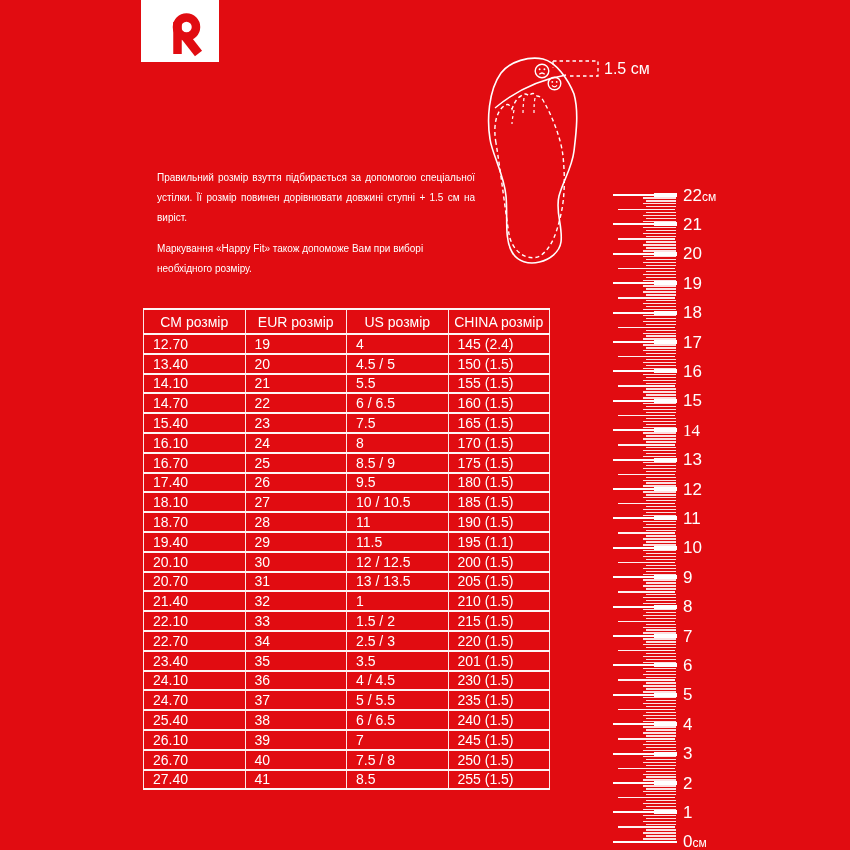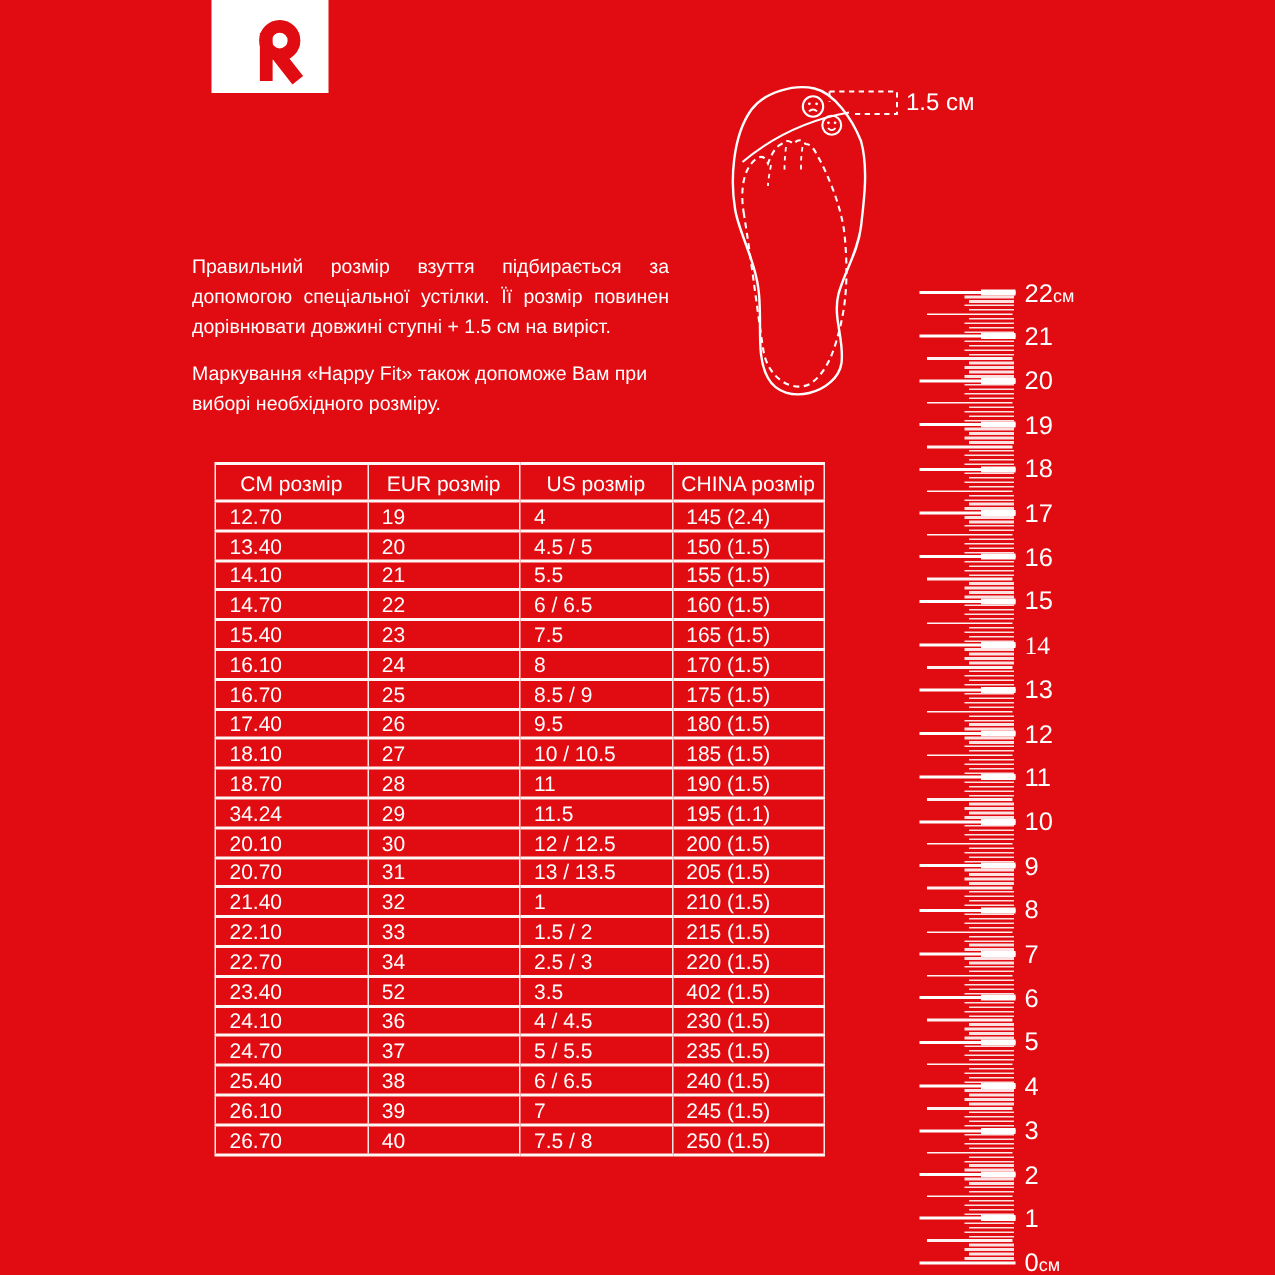--- a/index.html
+++ b/index.html
@@ -7,21 +7,21 @@
   .stage{position:relative;width:850px;height:850px;background:#E10C11;color:#fff;}
 
   
   .logo-box{position:absolute;left:141px;top:0;width:78px;height:62px;background:#fff;}
   .logo-box svg{display:block;width:78px;height:62px;}
 
   
   .page-title{position:absolute;left:139px;top:92px;font-size:30px;font-weight:bold;letter-spacing:.4px;white-space:nowrap;}
 
   
-  .intro{position:absolute;left:128px;top:168px;width:318px;font-size:13px;line-height:20px;}
+  .intro{position:absolute;left:157px;top:168px;width:318px;font-size:10px;line-height:20px;}
   .intro p{margin:0;}
   .intro p.justified{text-align:justify;}
   .intro p + p{margin-top:11px;}
 
   
   .foot-svg{position:absolute;left:468px;top:46px;width:200px;height:250px;}
   .allowance-label{position:absolute;left:604px;top:60px;font-size:16px;white-space:nowrap;}
 
   
   .ruler{position:absolute;left:0;top:0;width:850px;height:850px;pointer-events:none;}
@@ -426,21 +426,21 @@
             <td>10 / 10.5</td>
             <td>185 (1.5)</td>
           </tr>
           <tr>
             <td>18.70</td>
             <td>28</td>
             <td>11</td>
             <td>190 (1.5)</td>
           </tr>
           <tr>
-            <td>34.24</td>
+            <td>19.40</td>
             <td>29</td>
             <td>11.5</td>
             <td>195 (1.1)</td>
           </tr>
           <tr>
             <td>20.10</td>
             <td>30</td>
             <td>12 / 12.5</td>
             <td>200 (1.5)</td>
           </tr>
@@ -463,23 +463,23 @@
             <td>215 (1.5)</td>
           </tr>
           <tr>
             <td>22.70</td>
             <td>34</td>
             <td>2.5 / 3</td>
             <td>220 (1.5)</td>
           </tr>
           <tr>
             <td>23.40</td>
-            <td>52</td>
+            <td>35</td>
             <td>3.5</td>
-            <td>402 (1.5)</td>
+            <td>201 (1.5)</td>
           </tr>
           <tr>
             <td>24.10</td>
             <td>36</td>
             <td>4 / 4.5</td>
             <td>230 (1.5)</td>
           </tr>
           <tr>
             <td>24.70</td>
             <td>37</td>
@@ -497,17 +497,23 @@
             <td>39</td>
             <td>7</td>
             <td>245 (1.5)</td>
           </tr>
           <tr>
             <td>26.70</td>
             <td>40</td>
             <td>7.5 / 8</td>
             <td>250 (1.5)</td>
           </tr>
+          <tr>
+            <td>27.40</td>
+            <td>41</td>
+            <td>8.5</td>
+            <td>255 (1.5)</td>
+          </tr>
         </tbody>
     </table>
   </div>
 
 </div>
 
 </body></html>

